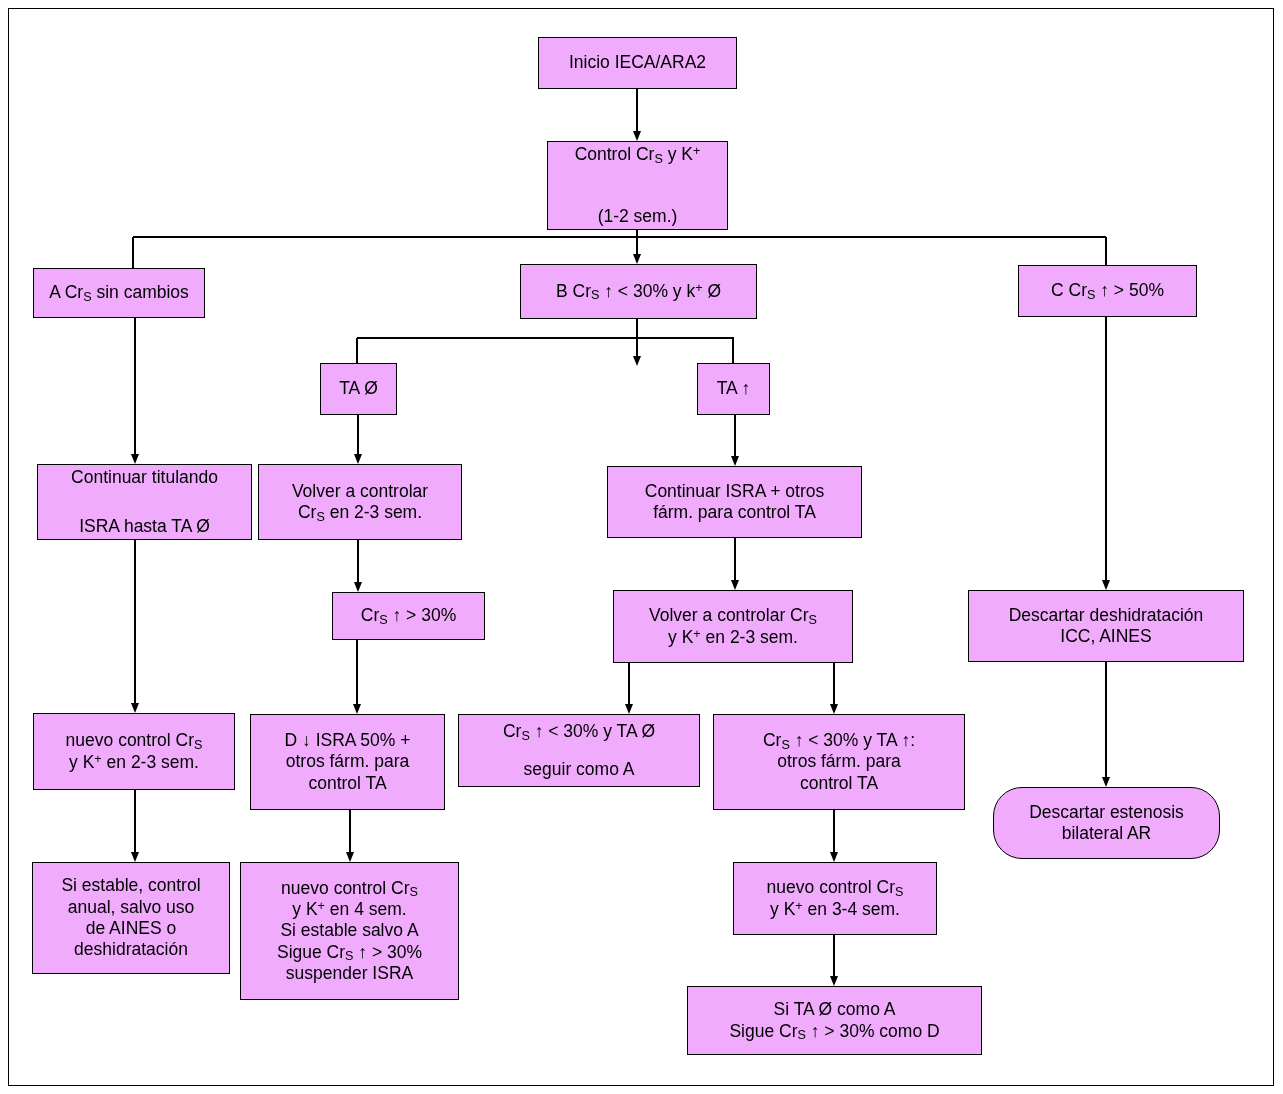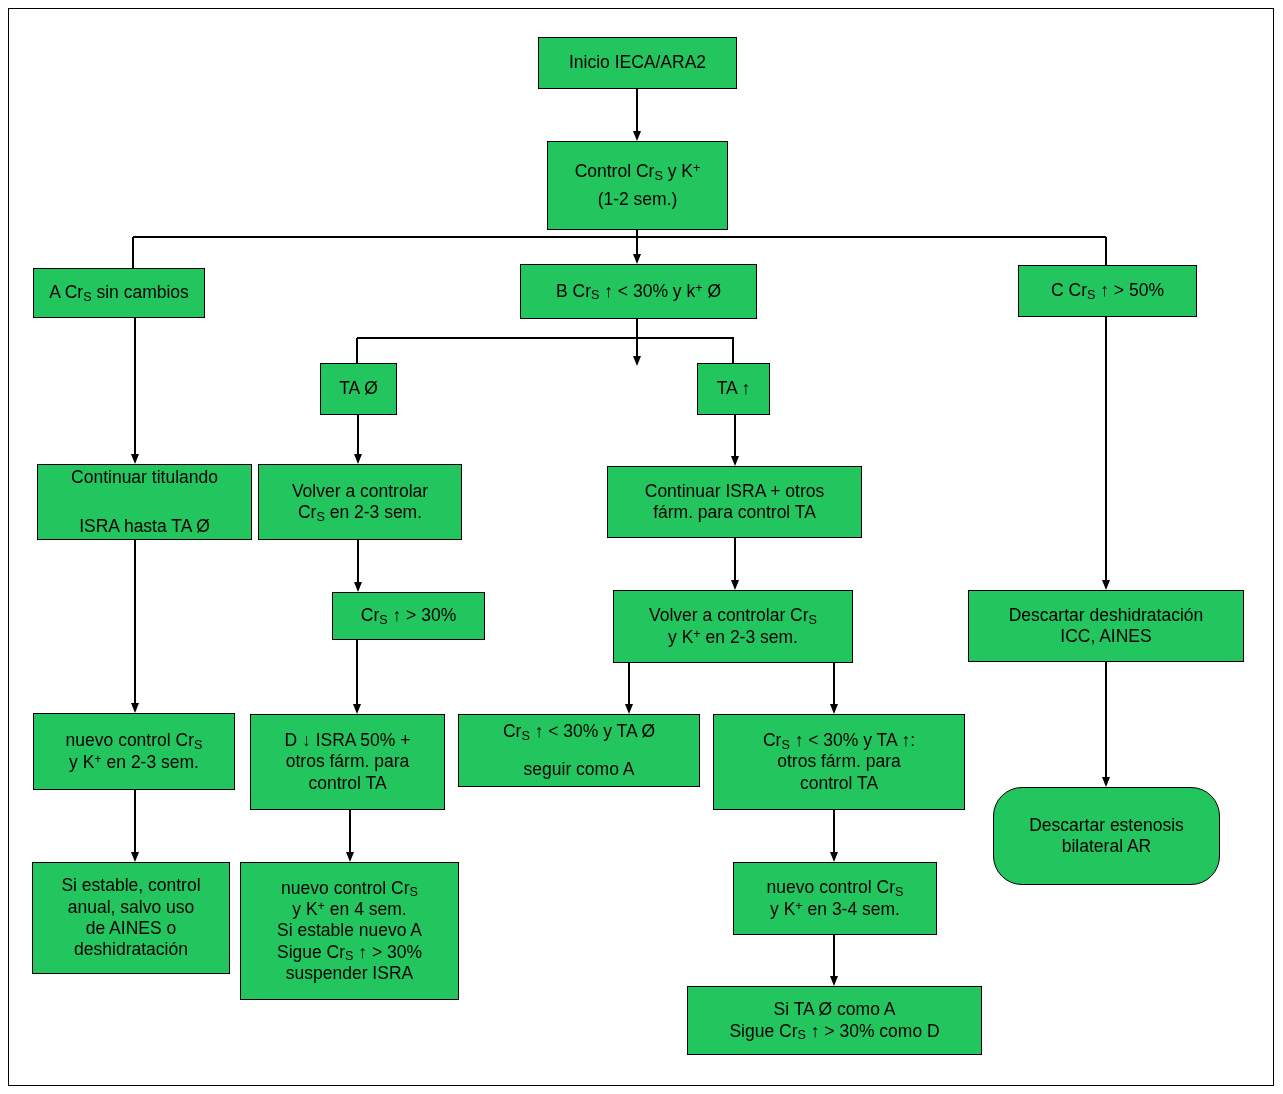--- a/index.html
+++ b/index.html
@@ -6,25 +6,25 @@
   body{
     width:1283px;height:1094px;position:relative;
     font-family:"Liberation Sans","DejaVu Sans",sans-serif;
     color:#000;
   }
   #figure-border{
     position:absolute;left:8px;top:8px;width:1266px;height:1078px;
     border:1.6px solid #000;box-sizing:border-box;background:#fff;
   }
   .node{
-    position:absolute;border:1.6px solid #000;background:#22c55e;
+    position:absolute;border:1.6px solid #000;background:#f0abfc;
     box-sizing:border-box;
     display:flex;flex-direction:column;justify-content:center;align-items:center;
     text-align:center;font-size:17.5px;line-height:1.22;z-index:2;
-    padding:19px 4px;
+    padding:2px 4px;
   }
   .tl{white-space:nowrap;}
   .sb{font-size:0.72em;position:relative;top:0.2em;}
   .sp{font-size:0.72em;position:relative;top:-0.38em;}
   .line-v{position:absolute;width:1.6px;background:#000;z-index:1;}
   .line-h{position:absolute;height:1.6px;background:#000;z-index:1;}
   .arrow-head{
     position:absolute;width:0;height:0;z-index:1;
     border-left:4.5px solid transparent;border-right:4.5px solid transparent;
     border-top:10px solid #000;
@@ -147,29 +147,29 @@
     </div>
   <div class="node" style="left: 32px; top: 862px; width: 198px; height: 112px;">
       <div class="tl"><span>Si estable, control</span></div>
       <div class="tl"><span>anual, salvo uso</span></div>
       <div class="tl"><span>de AINES o</span></div>
       <div class="tl"><span>deshidratación</span></div>
     </div>
   <div class="node" style="left: 240px; top: 862px; width: 219px; height: 138px;">
       <div class="tl"><span>nuevo control Cr</span><span class="sb">S</span></div>
       <div class="tl"><span>y K</span><span class="sp">+</span><span> en 4 sem.</span></div>
-      <div class="tl"><span>Si estable nuevo A</span></div>
+      <div class="tl"><span>Si estable salvo A</span></div>
       <div class="tl"><span>Sigue Cr</span><span class="sb">S</span><span> ↑ &gt; 30%</span></div>
       <div class="tl"><span>suspender ISRA</span></div>
     </div>
   <div class="node" style="left: 733px; top: 862px; width: 204px; height: 73px;">
       <div class="tl"><span>nuevo control Cr</span><span class="sb">S</span></div>
       <div class="tl"><span>y K</span><span class="sp">+</span><span> en 3-4 sem.</span></div>
     </div>
-  <div class="node" style="left: 993px; top: 787px; width: 227px; height: 98px; border-radius: 29px;">
+  <div class="node" style="left: 993px; top: 787px; width: 227px; height: 72px; border-radius: 29px;">
       <div class="tl"><span>Descartar estenosis</span></div>
       <div class="tl"><span>bilateral AR</span></div>
     </div>
   <div class="node" style="left: 687px; top: 986px; width: 295px; height: 69px;">
       <div class="tl"><span>Si TA Ø como A</span></div>
       <div class="tl"><span>Sigue Cr</span><span class="sb">S</span><span> ↑ &gt; 30% como D</span></div>
     </div>
 </div>
 
 </body></html>

